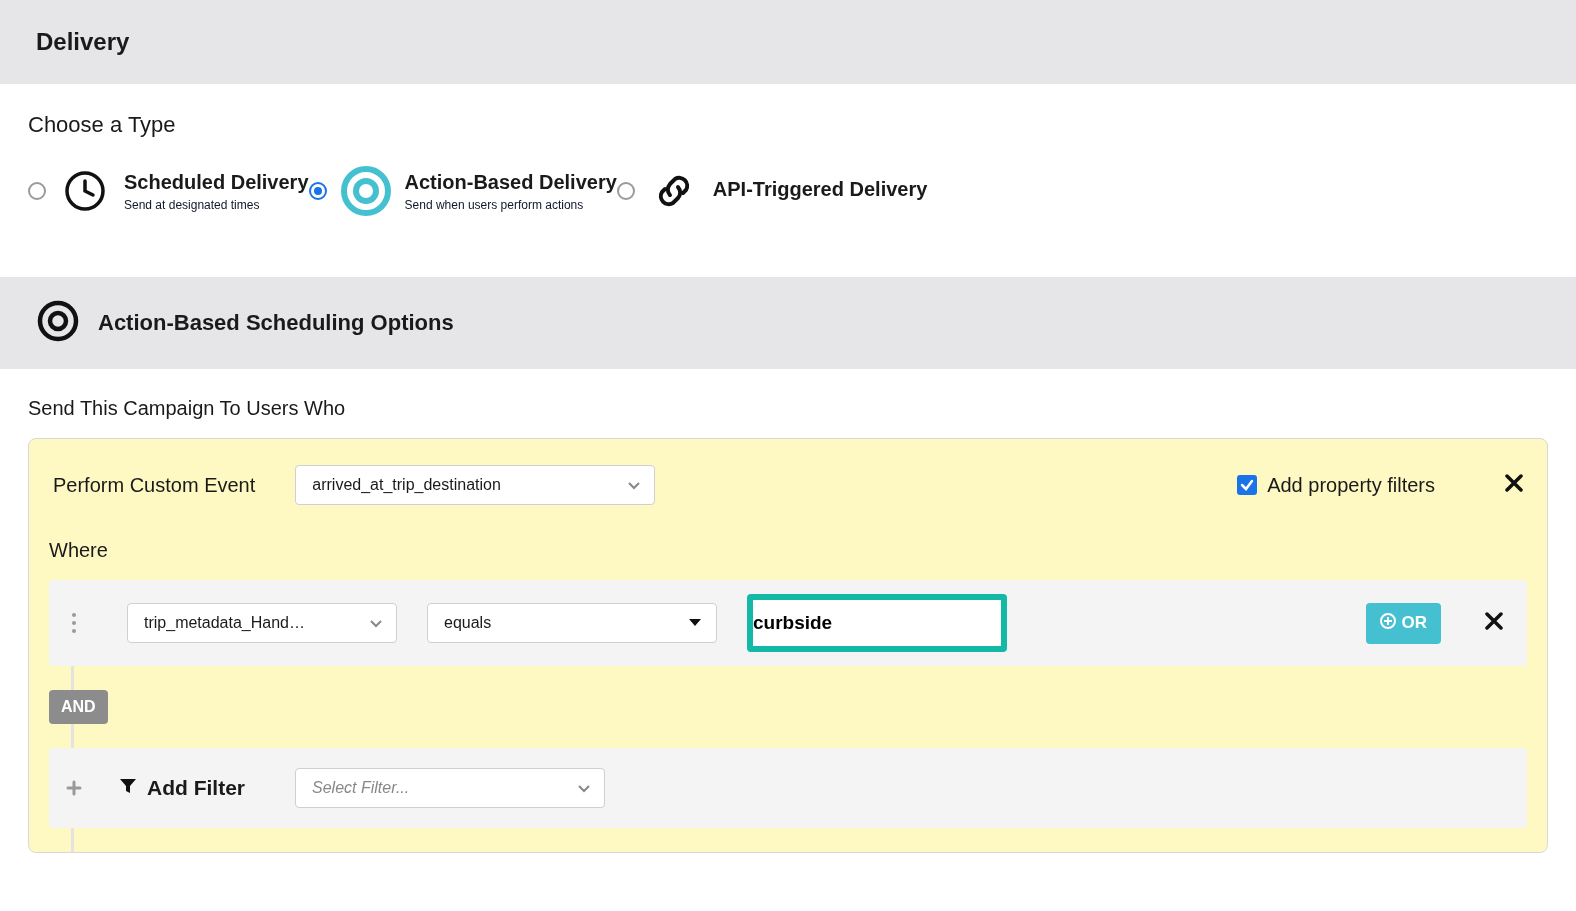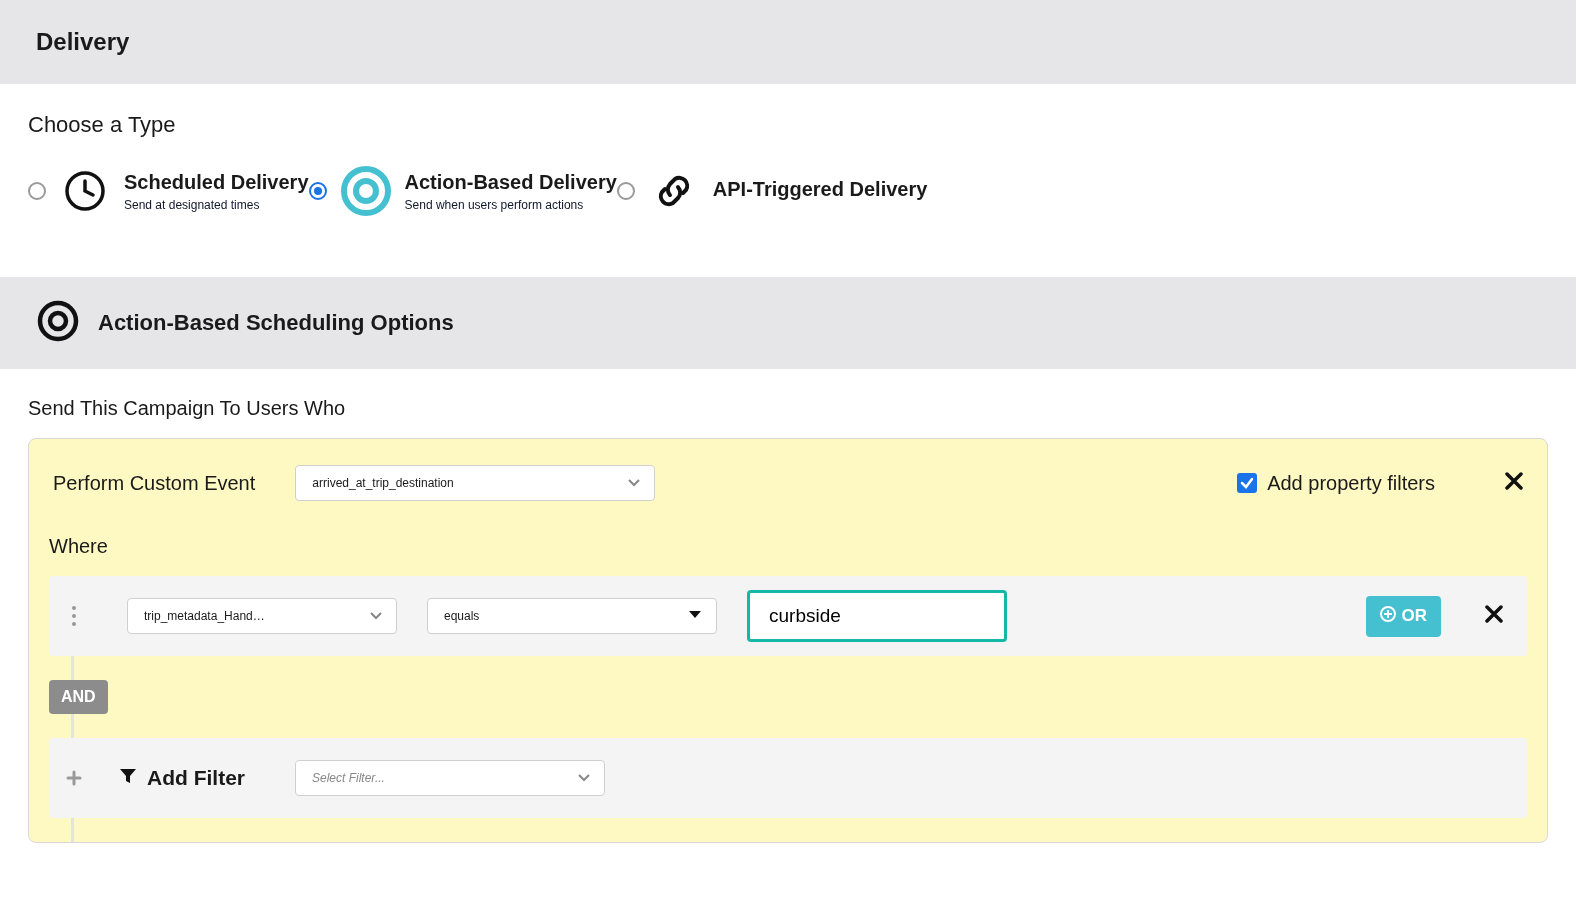--- a/index.html
+++ b/index.html
@@ -105,21 +105,21 @@
     padding: 6px 4px;
   }
   .perform-label {
     font-size: 20px;
   }
   .dropdown {
     border: 1px solid #d0d0d0;
     border-radius: 4px;
     background: #fff;
     padding: 10px 24px 10px 16px;
-    font-size: 12px;
+    font-size: 16px;
     position: relative;
     cursor: pointer;
     min-width: 200px;
     display: flex;
     align-items: center;
   }
   .dropdown .caret {
     position: absolute;
     right: 14px;
     top: 50%;
@@ -179,26 +179,27 @@
     display: flex;
     gap: 30px;
     align-items: center;
     padding: 14px 0;
     flex: 1;
   }
   .filter-controls .dropdown {
     min-width: 280px;
   }
   .text-input {
-    border: 3px solid #14b8a6;
+    border: 6px solid #14b8a6;
     border-radius: 4px;
     background: #fff;
-    padding: 12px 19px;
+    padding: 12px 0;
     font-size: 19px;
     width: 260px;
+    font-weight: bold;
   }
   .or-button {
     background: #45c0d1;
     color: #fff;
     border: none;
     border-radius: 4px;
     padding: 10px 14px;
     font-size: 17px;
     font-weight: 600;
     cursor: pointer;

